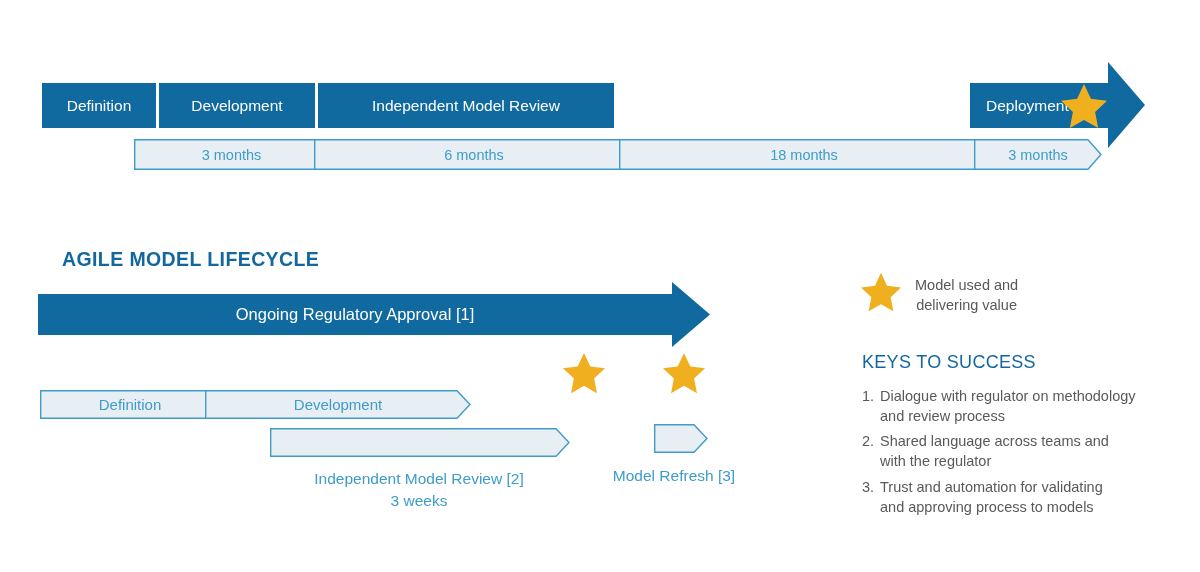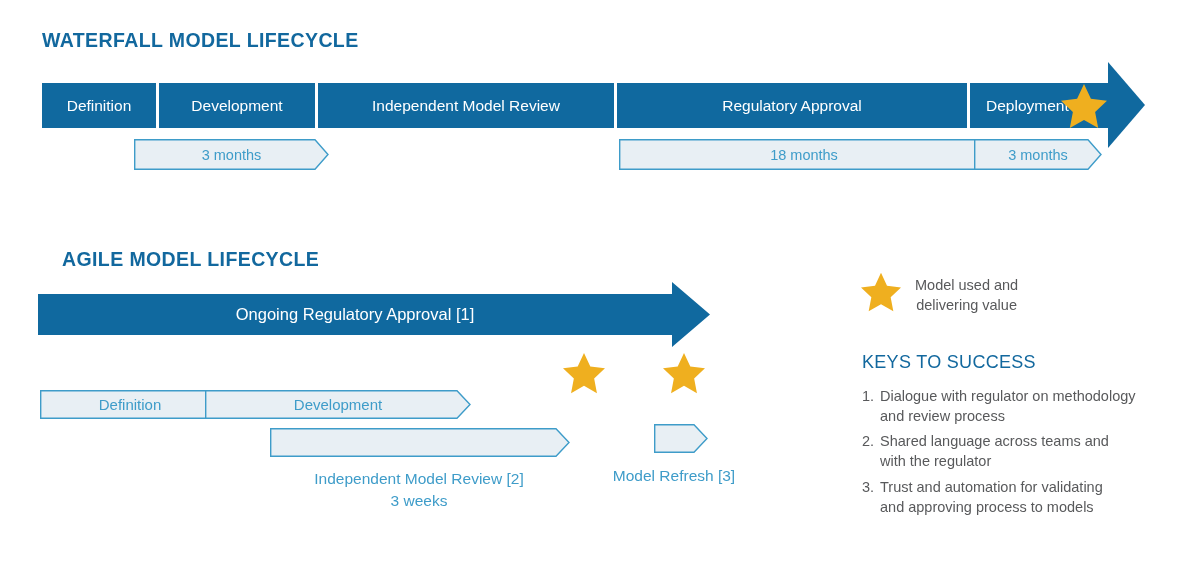--- a/index.html
+++ b/index.html
@@ -150,57 +150,59 @@
     white-space: nowrap;
   }
   .key-num { width: 18px; flex: 0 0 18px; }
   .key-body { }
 </style>
 </head>
 <body>
 
 <div class="stage">
 
-  <div class="section-title abs" style="left:42px; top:29px;">WATERFALL MODEL LIFECYCLE</div>
 
   <svg class="wf-arrowhead" viewBox="0 0 37 86">
     <polygon points="0,0 37,43 0,86" fill="#10699F"></polygon>
   </svg>
 
   <div class="wf-bar">
     <div class="wf-seg" style="left:0px; width:114px;">
       <span>Definition</span>
     </div>
     <div class="wf-seg" style="left:117px; width:156px;">
       <span>Development</span>
     </div>
     <div class="wf-seg" style="left:276px; width:296px;">
       <span>Independent Model Review</span>
-    </div>
-    <div class="wf-seg" style="left:575px; width:350px;">
-      <span>Regulatory Approval</span>
     </div>
     <div class="wf-seg" style="left:928px; width:138px; justify-content:flex-start; padding-left:16px;">
       <span>Deployment</span>
     </div>
   </div>
 
   <svg class="star" style="left:1060px; top:83px; width:48px; height:46px;" viewBox="0 0 50 48">
     <polygon points="25,1 32.2,16.5 49,18.6 36.6,30.2 39.8,47 25,38.7 10.2,47 13.4,30.2 1,18.6 17.8,16.5" fill="#EFAF1F"></polygon>
   </svg>
 
   <div class="dur-row" style="left:134px; width:968px;">
 
     <div class="dur-chev" style="left:0px; width:195px;">
       <svg width="195" height="31" viewBox="0 0 195 31">
         <polygon points="0.7,0.7 181,0.7 194,15.5 181,30.3 0.7,30.3" fill="#E8EFF4" stroke="#3E9CC9" stroke-width="1.4"></polygon>
       </svg>
       <span>3 months</span>
     </div>
 
+    <div class="dur-chev" style="left:180px; width:320px;">
+      <svg width="320" height="31" viewBox="0 0 320 31">
+        <polygon points="0.7,0.7 306,0.7 319,15.5 306,30.3 0.7,30.3" fill="#E8EFF4" stroke="#3E9CC9" stroke-width="1.4"></polygon>
+      </svg>
+      <span>6 months</span>
+    </div>
 
     <div class="dur-chev" style="left:485px; width:370px;justify-content:center;">
       <svg width="370" height="31" viewBox="0 0 370 31">
         <polygon points="0.7,0.7 356,0.7 369,15.5 356,30.3 0.7,30.3" fill="#E8EFF4" stroke="#3E9CC9" stroke-width="1.4"></polygon>
       </svg>
       <span>18 months</span>
     </div>
 
     <div class="dur-chev" style="left:840px; width:128px;">
       <svg width="128" height="31" viewBox="0 0 128 31">

